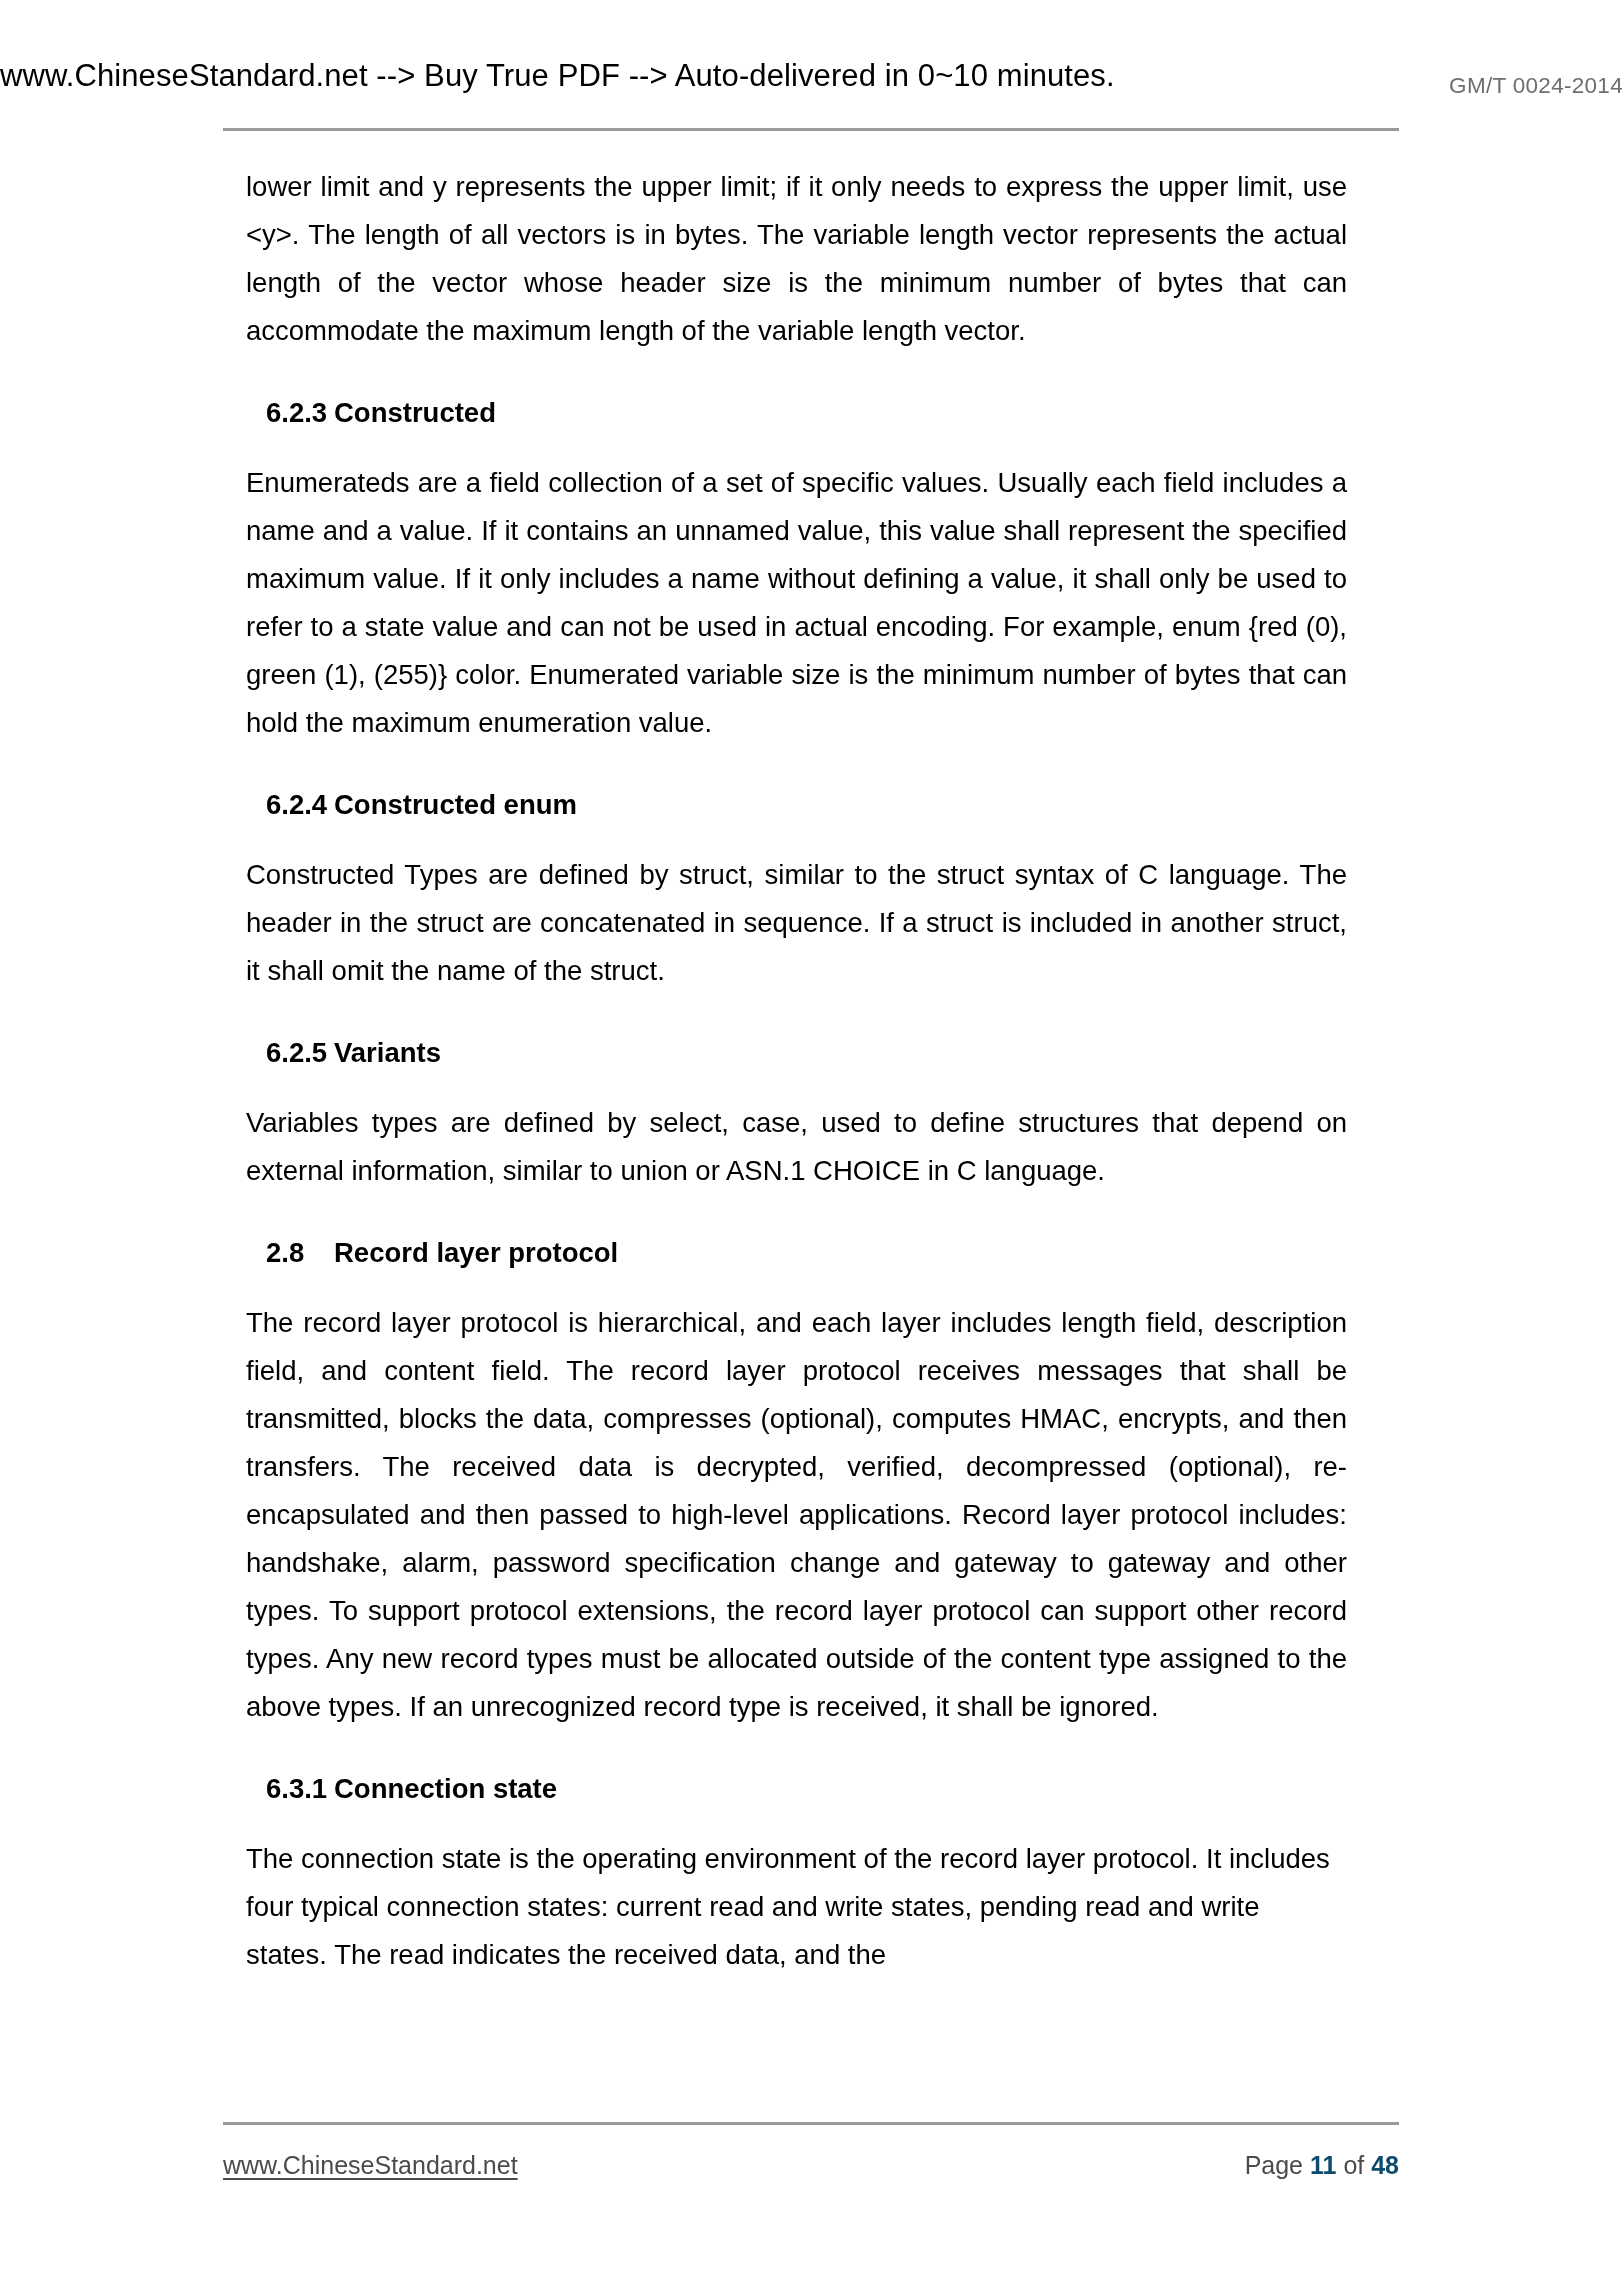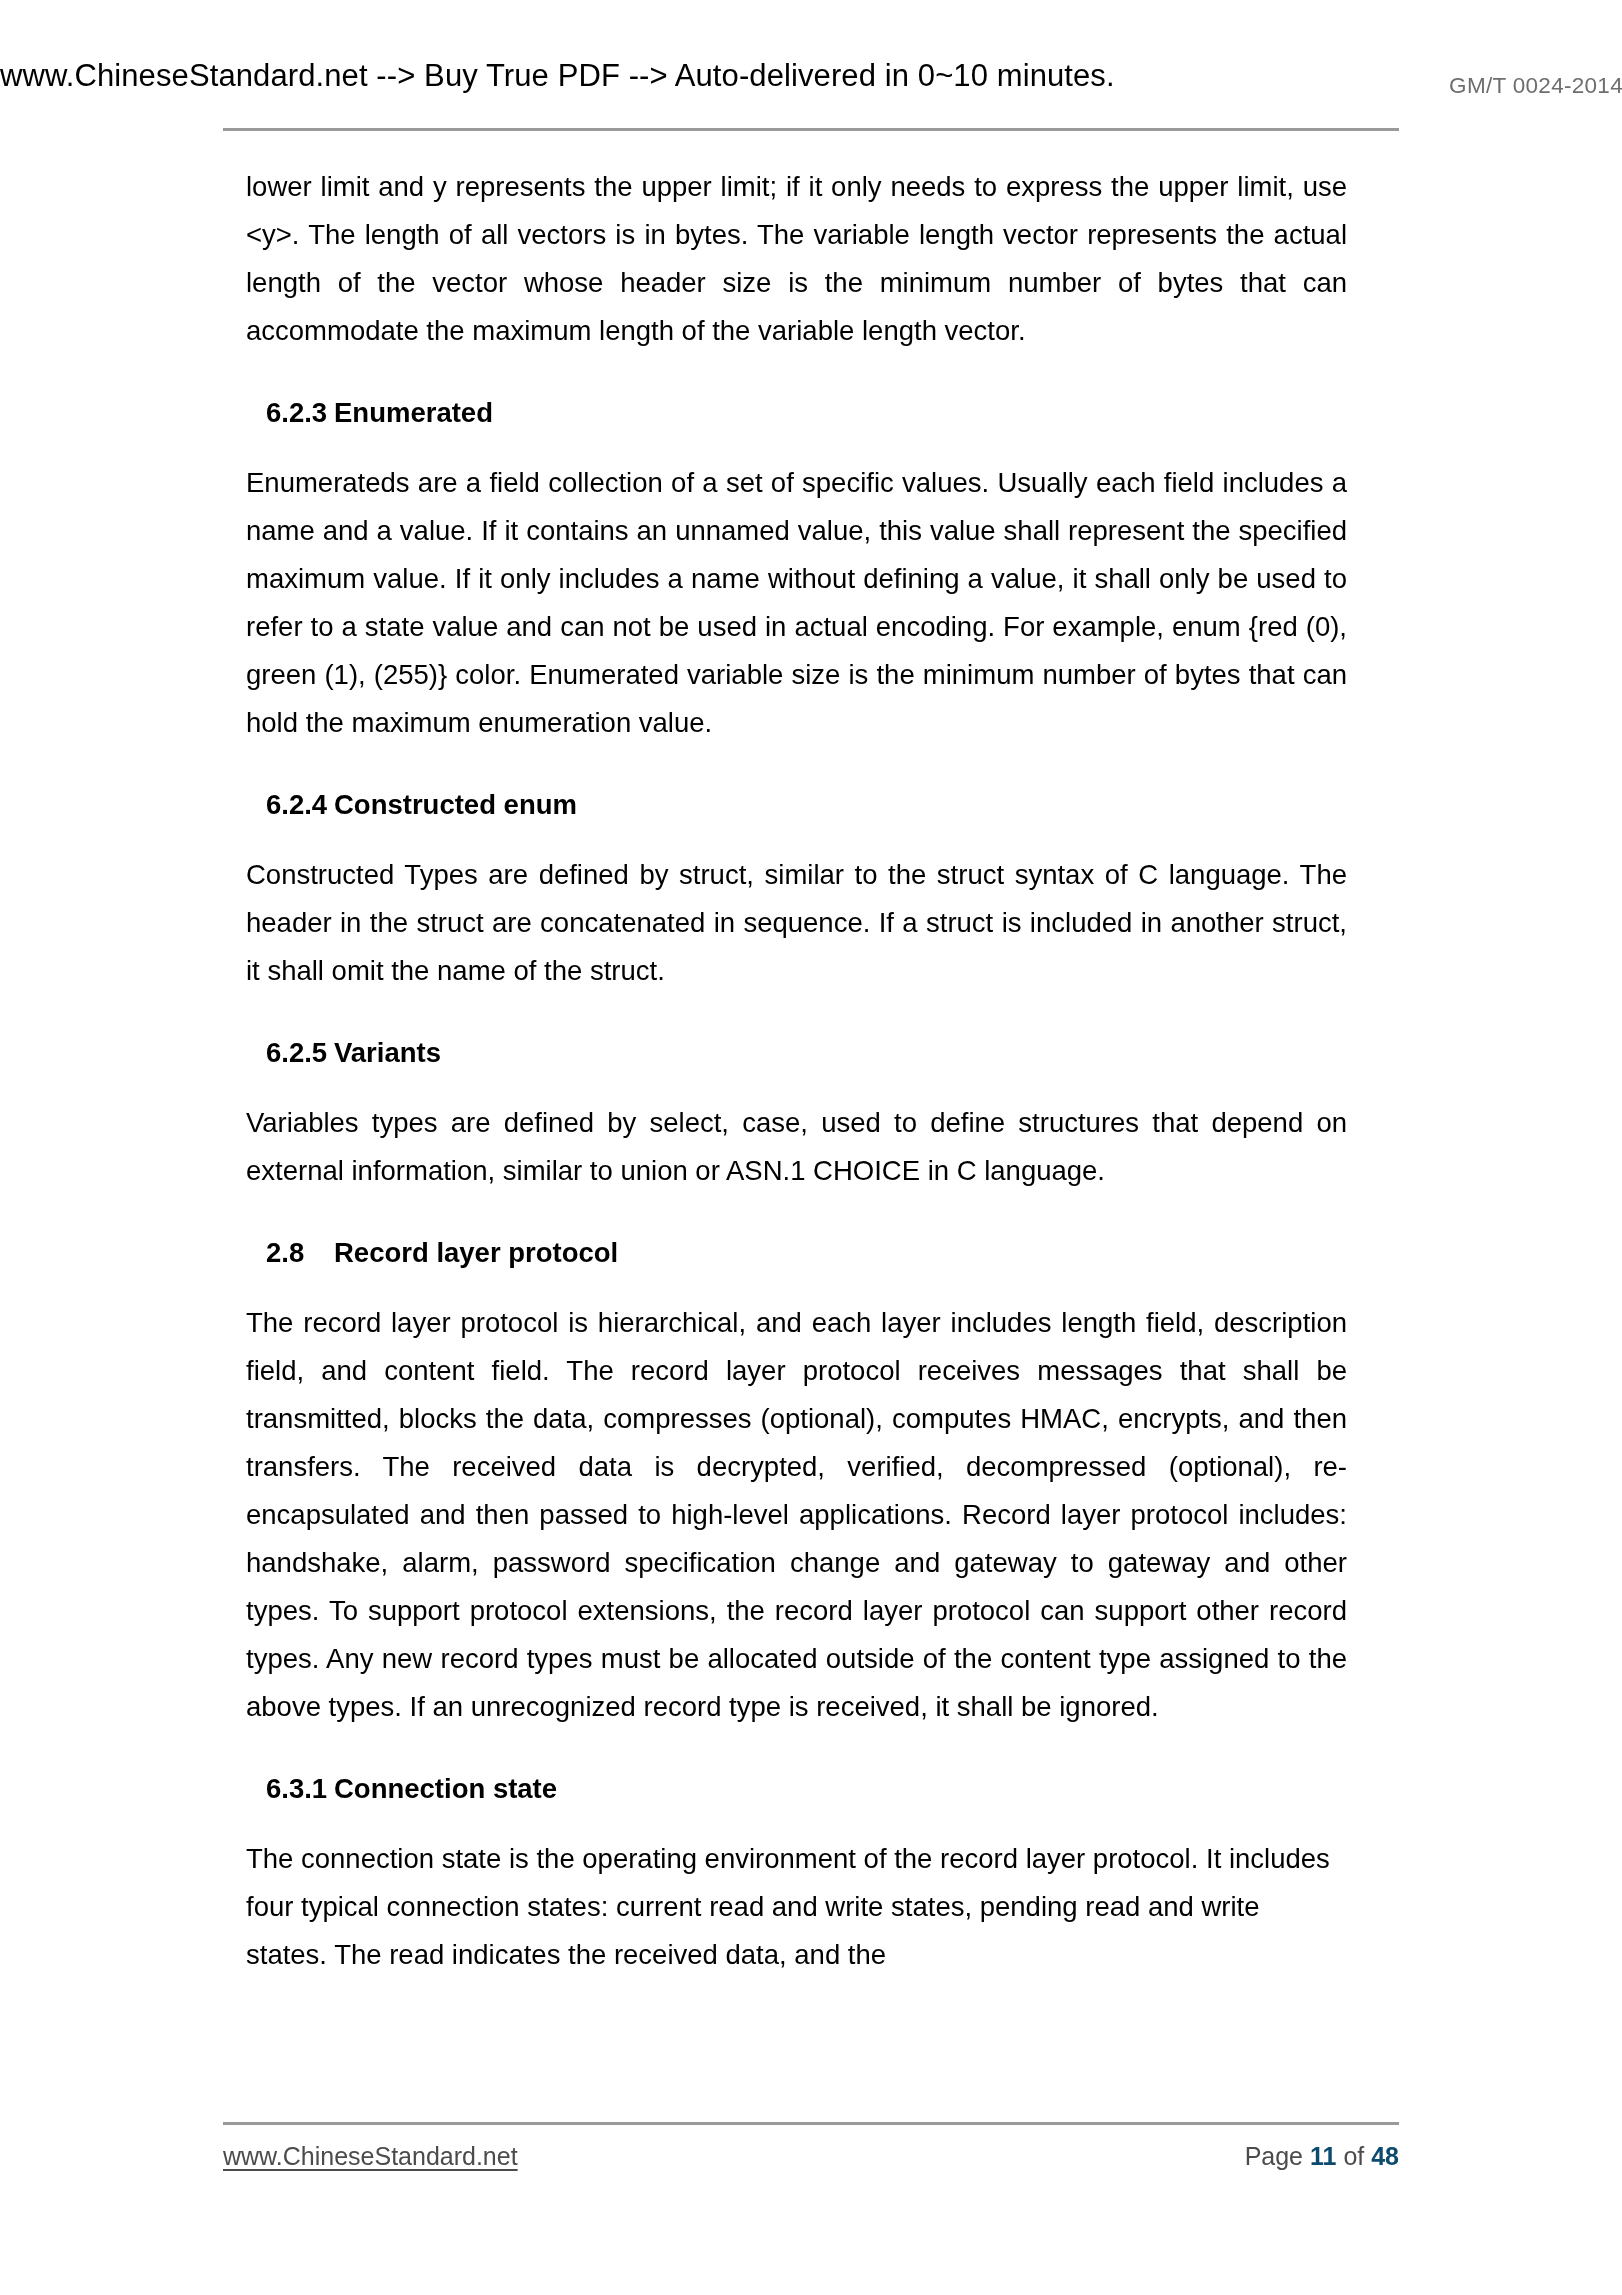--- a/index.html
+++ b/index.html
@@ -112,21 +112,21 @@
     position: absolute;
     left: 0;
     top: 0;
     width: 1176px;
     height: 2.5px;
     background: #9a9a9a;
   }
   .footer-inner {
     position: absolute;
     left: 0;
-    top: 18px;
+    top: 27px;
     width: 1176px;
     display: flex;
     align-items: baseline;
     justify-content: space-between;
     gap: 10px;
   }
   .footer-link {
     font-size: 25px;
     line-height: 33px;
     color: #4b4b4b;
@@ -152,21 +152,21 @@
 
   <div class="page-header">
     <div class="header-promo">www.ChineseStandard.net --&gt; Buy True PDF --&gt; Auto-delivered in 0~10 minutes.</div>
     <div class="header-watermark">GM/T 0024-2014</div>
     <div class="header-rule"></div>
   </div>
 
   <div class="content" id="content-root">
       <p class="body-text">lower limit and y represents the upper limit; if it only needs to express the upper limit, use &lt;y&gt;. The length of all vectors is in bytes. The variable length vector represents the actual length of the vector whose header size is the minimum number of bytes that can accommodate the maximum length of the variable length vector.</p>
       <div class="gap-after-para"></div>
-      <h3 class="section-heading"><span class="num">6.2.3</span><span>Enumerated</span></h3>
+      <h3 class="section-heading"><span class="num">6.2.3</span><span>Constructed</span></h3>
       <div class="gap-after-head"></div>
       <p class="body-text">Enumerateds are a field collection of a set of specific values. Usually each field includes a name and a value. If it contains an unnamed value, this value shall represent the specified maximum value. If it only includes a name without defining a value, it shall only be used to refer to a state value and can not be used in actual encoding. For example, enum {red (0), green (1), (255)} color. Enumerated variable size is the minimum number of bytes that can hold the maximum enumeration value.</p>
       <div class="gap-after-para"></div>
       <h3 class="section-heading"><span class="num">6.2.4</span><span>Constructed enum</span></h3>
       <div class="gap-after-head"></div>
       <p class="body-text">Constructed Types are defined by struct, similar to the struct syntax of C language. The header in the struct are concatenated in sequence. If a struct is included in another struct, it shall omit the name of the struct.</p>
       <div class="gap-after-para"></div>
       <h3 class="section-heading"><span class="num">6.2.5</span><span>Variants</span></h3>
       <div class="gap-after-head"></div>
       <p class="body-text">Variables types are defined by select, case, used to define structures that depend on external information, similar to union or ASN.1 CHOICE in C language.</p>

